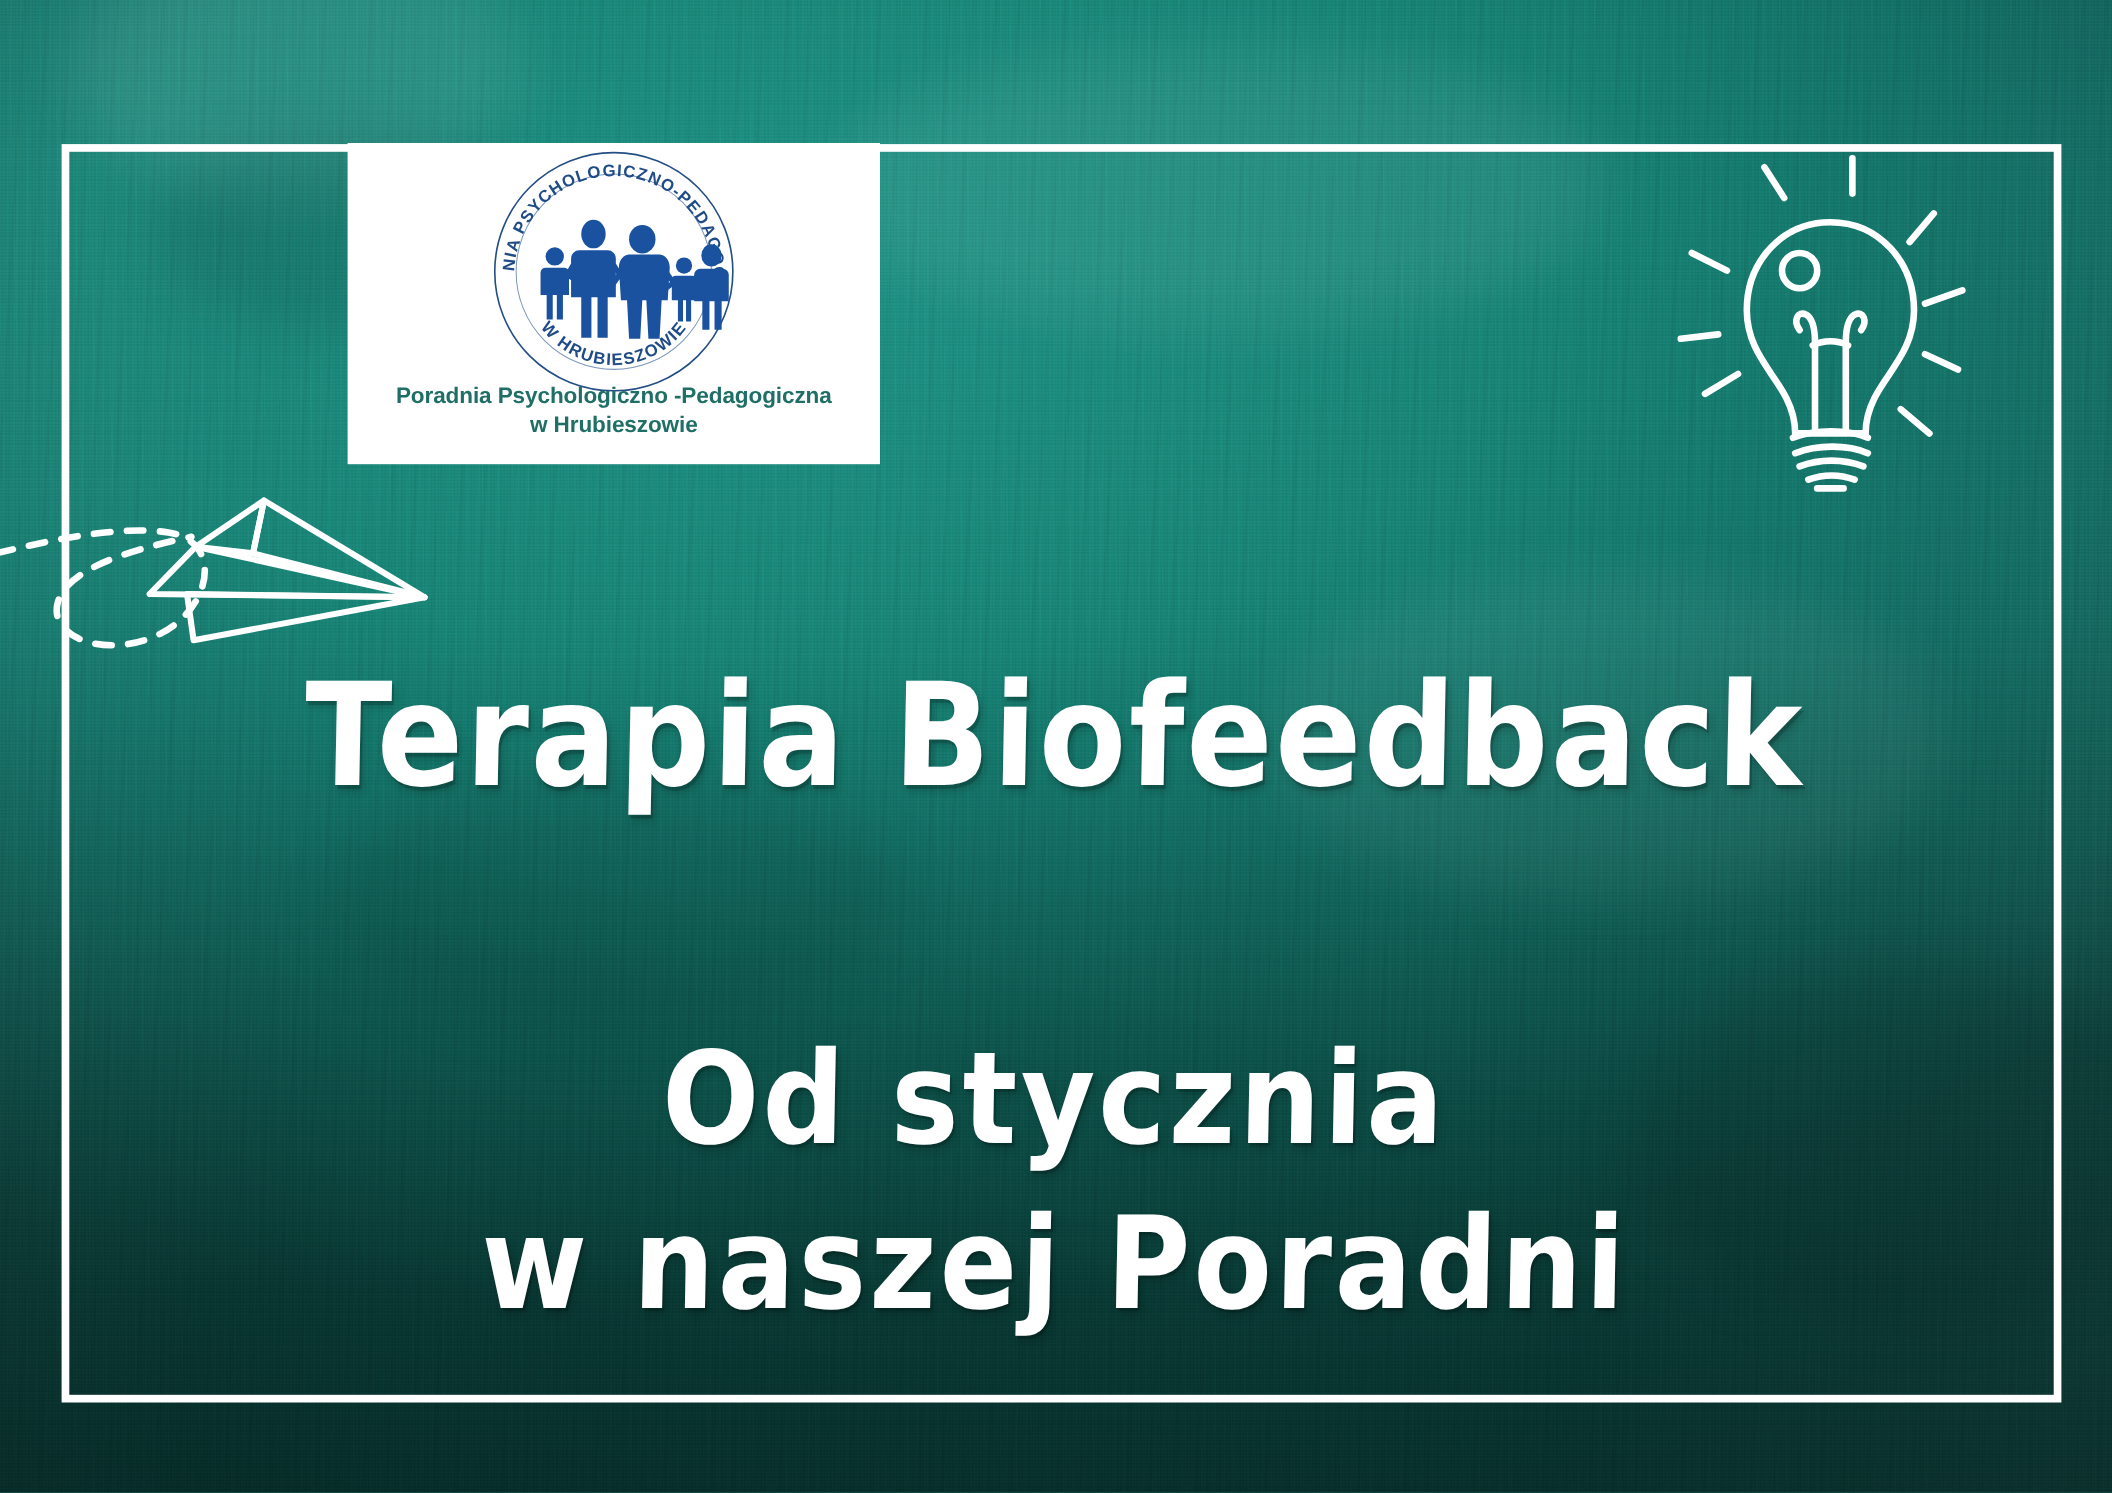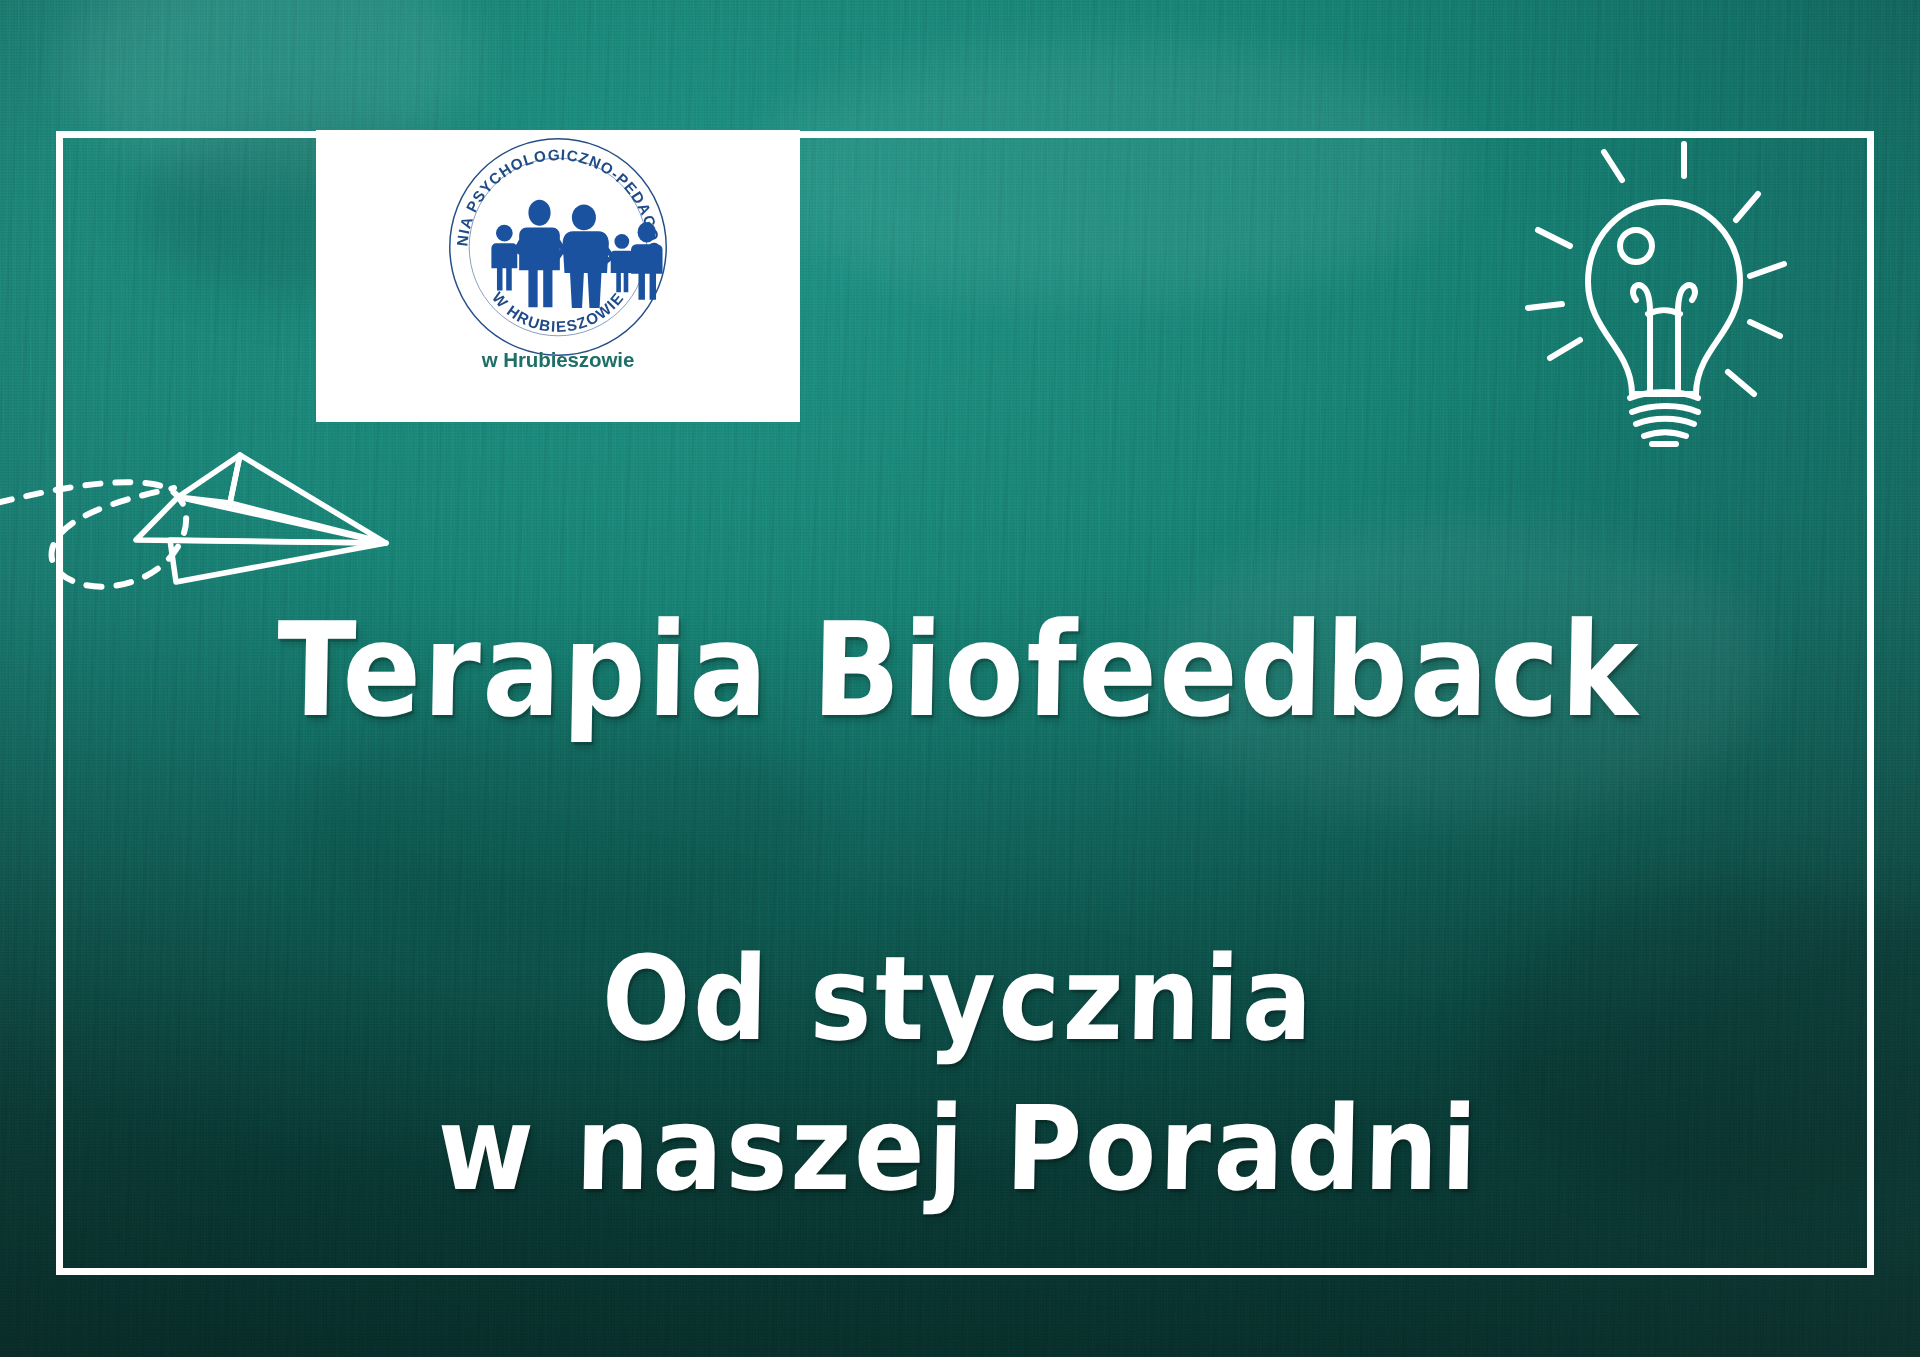--- a/index.html
+++ b/index.html
@@ -276,20 +276,21 @@
         <path d="M181 124 h16 a4 4 0 0 1 4 4 v20 h-5 v21 h-5 v-21 h-3 v21 h-5 v-21 h-6 v-20 a4 4 0 0 1 4 -4 z"></path>
         <path d="M178 128 l-9 7 3 4 9 -7 z"></path>
         <path d="M199 128 l9 7 -3 4 -9 -7 z"></path>
 
         <ellipse cx="216" cy="104" rx="10" ry="11"></ellipse>
         <path d="M205 117 h22 a6 6 0 0 1 6 6 v26 h-7 v28 h-7 v-28 h-5 v28 h-7 v-28 h-8 v-26 a6 6 0 0 1 6 -6 z"></path>
         <path d="M200 122 l-7 12 4 3 8 -12 z"></path>
       </g>
     </svg>
     <div id="logo-caption">
+      <div>Poradnia Psychologiczno -Pedagogiczna</div>
       <div>w Hrubieszowie</div>
     </div>
   </div>
 
   <div class="chalk-text" id="headline">Terapia Biofeedback</div>
   <div class="chalk-text" id="sub-line-1">Od stycznia</div>
   <div class="chalk-text" id="sub-line-2">w naszej Poradni</div>
 
 </div>
 

